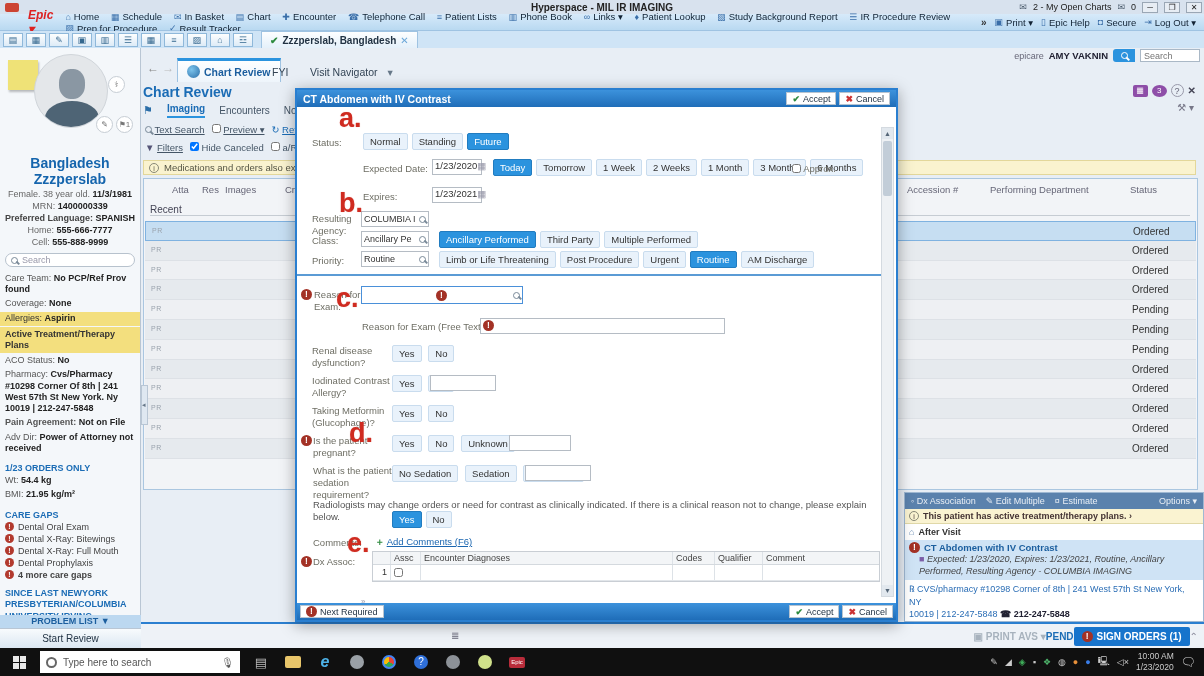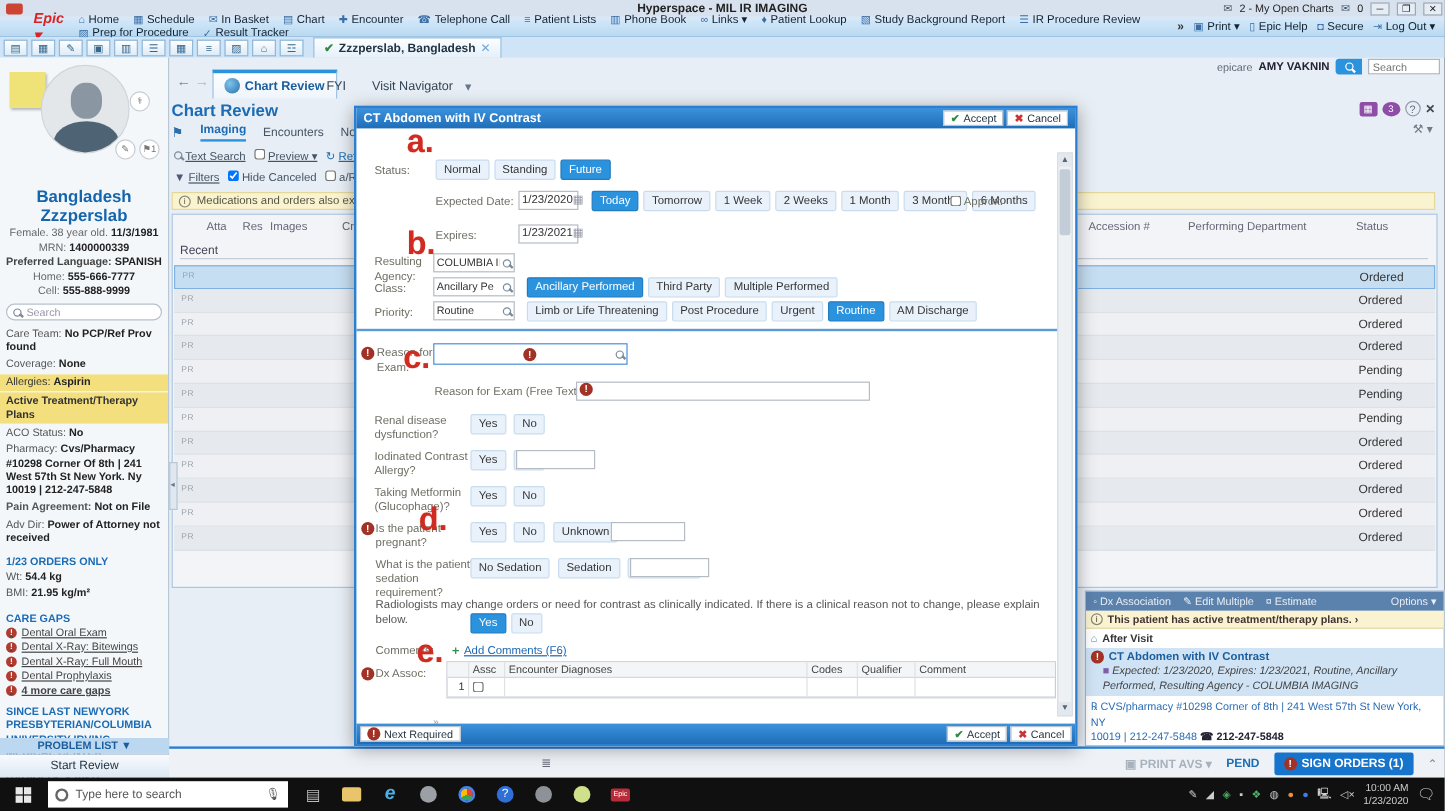--- a/index.html
+++ b/index.html
@@ -44,21 +44,21 @@
   .sticky { position:absolute; left:8px; top:12px; width:30px; height:30px; background:#efe277; box-shadow:1px 2px 2px rgba(0,0,0,.25); }
   .pico { position:absolute; width:17px; height:17px; border-radius:50%; background:#fff; border:1px solid #c6cdd4; font-size:8px; text-align:center; line-height:16px; color:#777; }
   .pname { text-align:center; color:#1565ad; font-weight:bold; font-size:14px; margin-top:2px; }
   .pline { text-align:center; margin-top:2px; color:#666; }
   .pline b { color:#222; }
   .sb-search { margin:6px 5px 4px 5px; height:14px; border:1px solid #b7c2cd; border-radius:7px; background:#fff; display:flex; align-items:center; gap:4px; padding:0 5px; color:#99a; }
   .sb-row { padding:1.5px 5px; line-height:1.25; }
   .sb-row b { color:#222; font-weight:bold; }
   .sb-row.yellow { background:#f3df7e; color:#333; font-weight:bold; margin:1px 0; }
   .sb-head { color:#1b6cb5; font-weight:bold; padding:2px 5px 1px 5px; }
-  .gap-row { display:flex; align-items:center; gap:4px; padding:1px 5px; color:#444;text-decoration:underline; }
+  .gap-row { display:flex; align-items:flex-start; gap:4px; padding:1px 5px; color:#444; }
   .gap-dot { width:9px; height:9px; border-radius:50%; background:#b23a2e; color:#fff; font-size:7px; font-weight:bold; text-align:center; line-height:9px; flex:0 0 9px; }
   .problist { position:absolute; left:0; bottom:20px; width:141px; height:13px; background:#bcd8f0; color:#1b5e9e; font-weight:bold; text-align:center; line-height:13px; }
   .startreview { position:absolute; left:0; bottom:0; width:141px; height:20px; background:linear-gradient(#f8fbfd,#dbe7f2); border-top:1px solid #b9c6d4; text-align:center; line-height:19px; font-size:10px; color:#234; }
 
   
   .navrow { position:absolute; left:141px; top:56px; width:1063px; height:26px; }
   .navarrows { position:absolute; left:6px; top:5px; color:#888; font-size:12px; }
   .cr-tab { position:absolute; display:flex; align-items:center; gap:4px; height:24px; padding:0 9px; font-size:10.5px; color:#345; }
   .cr-tab.active { background:linear-gradient(#fdfeff,#eef5fb); border:1px solid #9fc3e2; border-bottom:none; border-top:3px solid #2b93de; font-weight:bold; color:#1b5e9e; }
   .globe { width:13px; height:13px; border-radius:50%; background:radial-gradient(circle at 35% 35%, #7cc4ec, #2b6ea8); }
@@ -90,21 +90,21 @@
   .dxorder { background:#cfe3f5; padding:2px 4px 3px 4px; }
   .dxorder .oname { color:#1b5e9e; font-weight:bold; font-size:9.5px; }
   .dxorder .odet { color:#444; margin-top:1px; line-height:1.3; padding-left:10px;font-style:italic; }
   .dxrx { padding:3px 4px; color:#2a6db5; line-height:1.35; }
   .dxrx b { color:#223; }
 
   
   .bottombar { position:absolute; left:141px; top:622px; width:1063px; height:26px; background:#eef2f7; border-top:2px solid #2b7fd0; }
   .neworders { position:absolute; left:4px; top:4px; width:295px; height:17px; border:1px solid #b5c2cf; background:#fff; display:flex; align-items:center; color:#99a; padding:0 5px; }
   .neworders .plus { margin-left:auto; color:#889; }
-  .bb-right { position:absolute; right:6px; top:3px; display:flex; align-items:center; gap:12px; }
+  .bb-right { position:absolute; right:6px; top:3px; display:flex; align-items:center; }
   .printavs { color:#a7b2bd; font-weight:bold; }
   .pend { color:#1b6cb5; font-weight:bold; }
   .signbtn { background:#1774cc; color:#fff; font-weight:bold; height:19px; display:flex; align-items:center; gap:4px; padding:0 8px; border-radius:2px; }
 
   
   .taskbar { position:absolute; left:0; top:648px; width:1204px; height:28px; background:#101010; display:flex; align-items:center; color:#ddd; }
   .winlogo { display:grid; grid-template-columns:6px 6px; grid-gap:1px; margin:0 14px 0 13px; }
   .winlogo span { width:6px; height:6px; background:#e8e8e8; }
   .tb-search { width:200px; height:22px; background:#fff; color:#555; display:flex; align-items:center; gap:6px; padding:0 6px; font-size:10px; }
   .ring { width:11px; height:11px; border:2px solid #666; border-radius:50%; }

